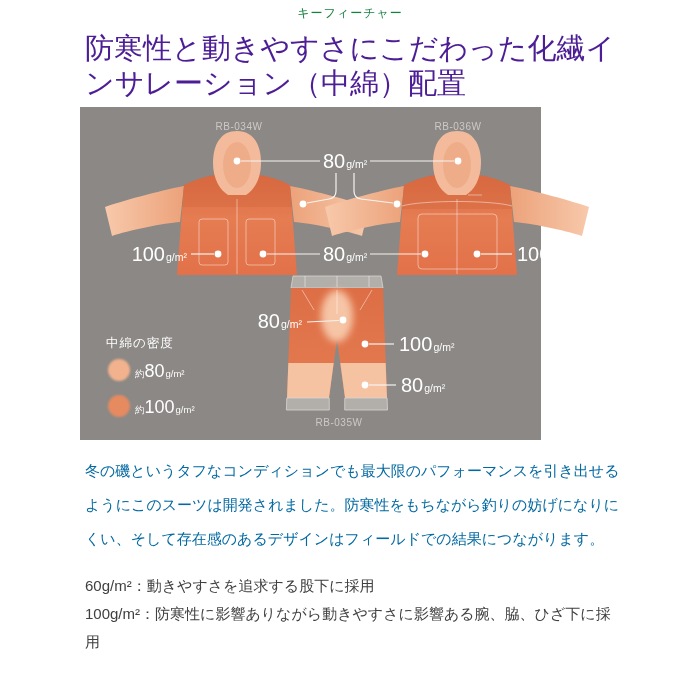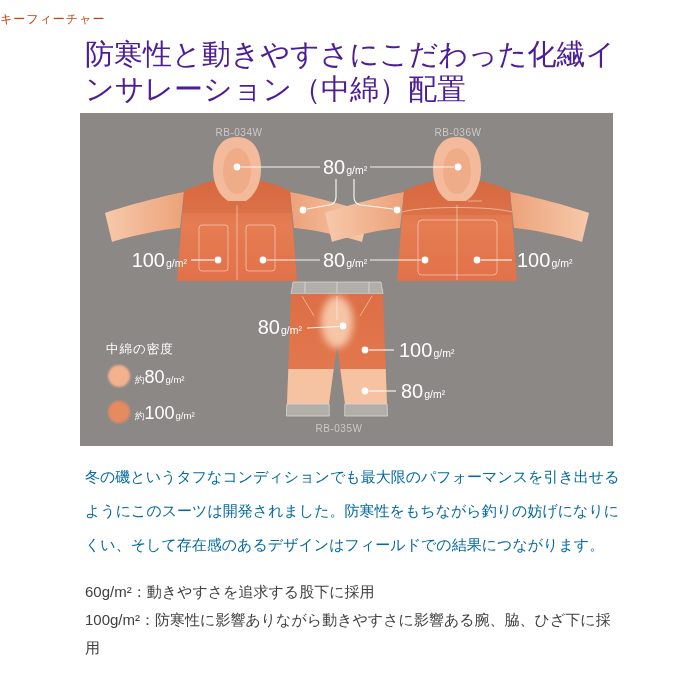--- a/index.html
+++ b/index.html
@@ -13,36 +13,37 @@
   }
   .title{
     padding-top:5px;
     text-align:center;
     font-size:27px;
     font-weight:700;
     letter-spacing:2px;
     color:#15181d;
   }
   .subtitle{
-    margin-top:11px;
+    margin-top:5px;
+    text-align:center;
     font-size:12px;
     letter-spacing:1px;
-    color:#c2410c;
+    color:#15803d;
   }
   .heading{
     margin:9px 78px 5px 85px;
     font-family:"Liberation Serif","DejaVu Serif",serif;
     font-weight:500;
     font-size:29px;
     line-height:1.22;
     color:#4c1d95;
   }
   .panel{
     margin-left:80px;
-    width:533px;height:333px;
+    width:461px;height:333px;
     background:#8b8885;
     text-align:right;
   }
   .panel svg{display:block;}
   .desc{
     margin:14px 78px 0 85px;
     font-size:15px;
     line-height:34px;
     color:#0369a1;
   }

